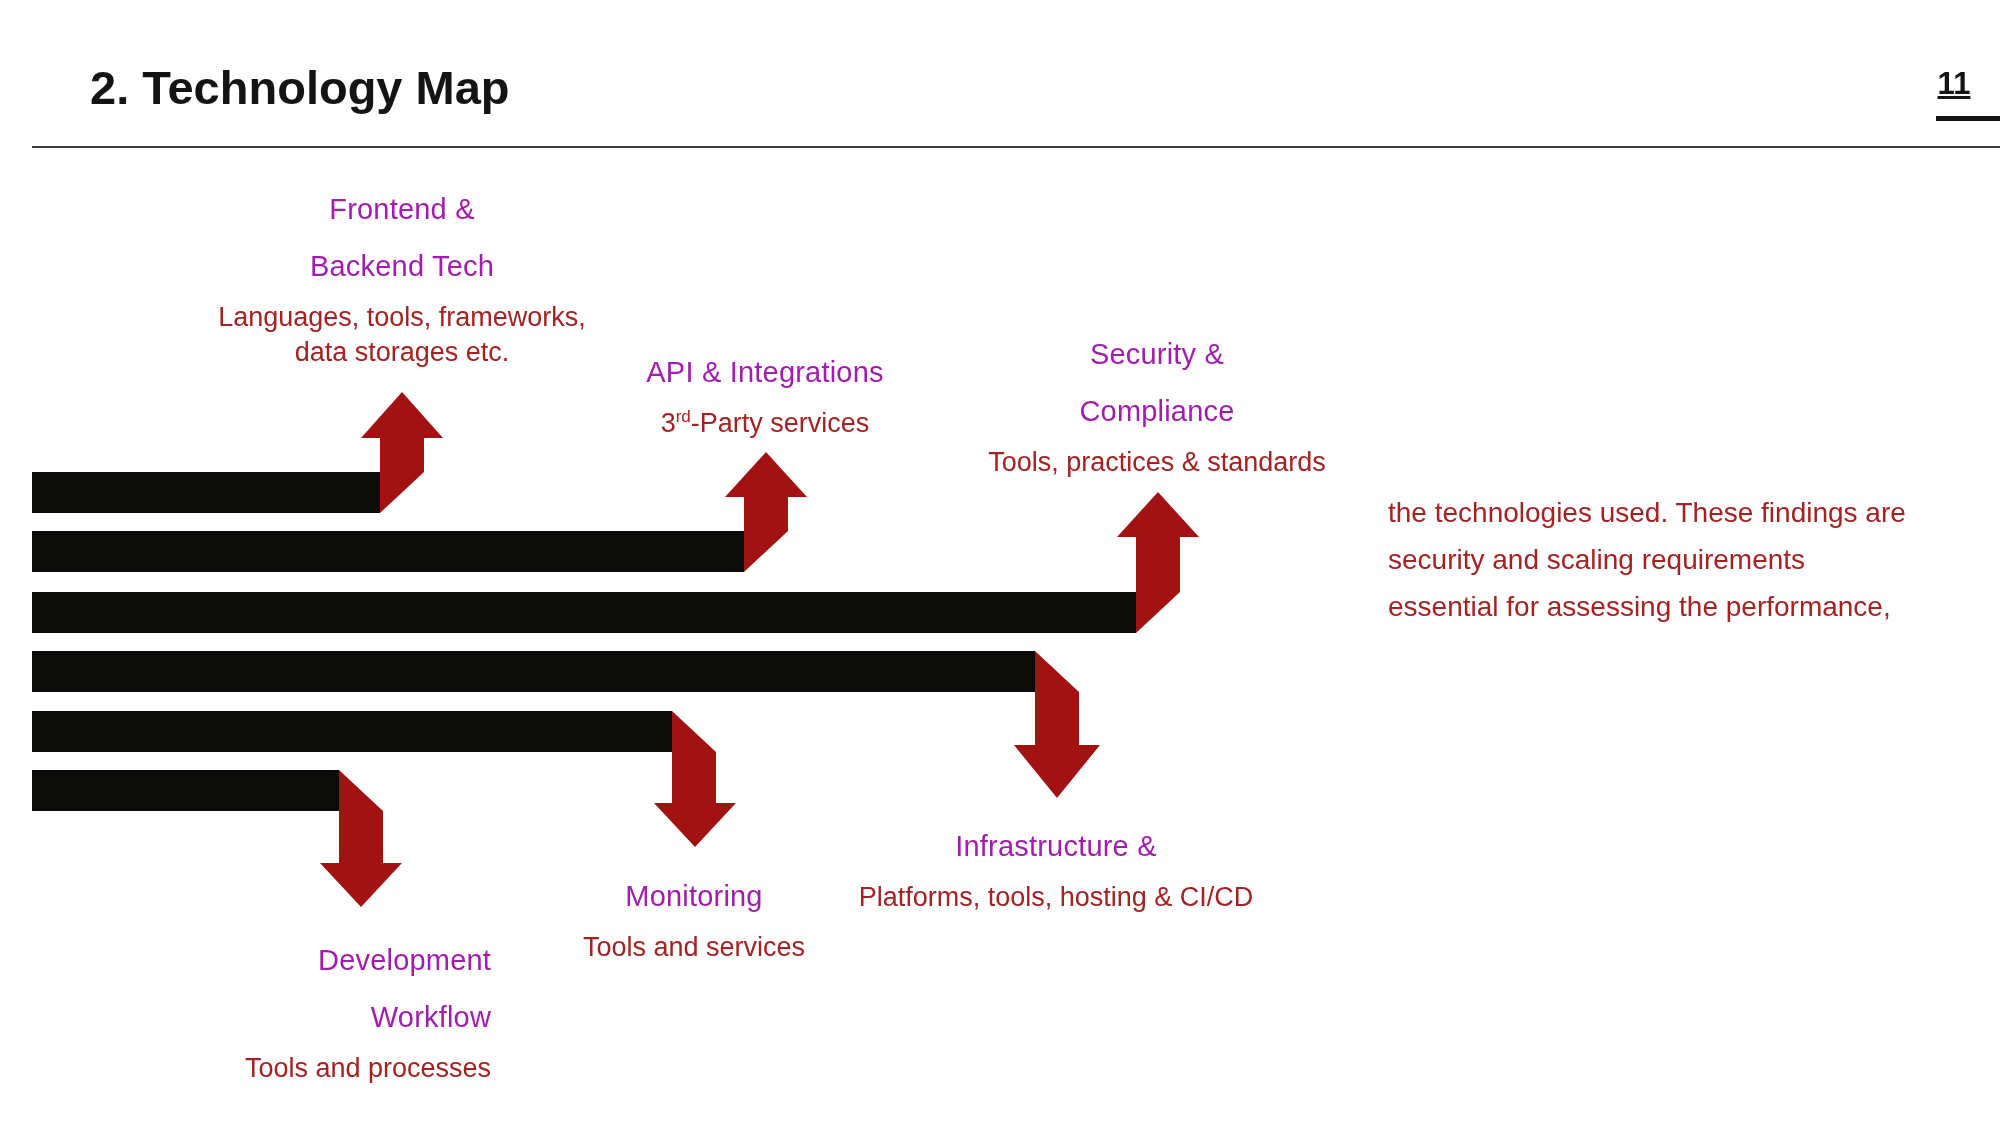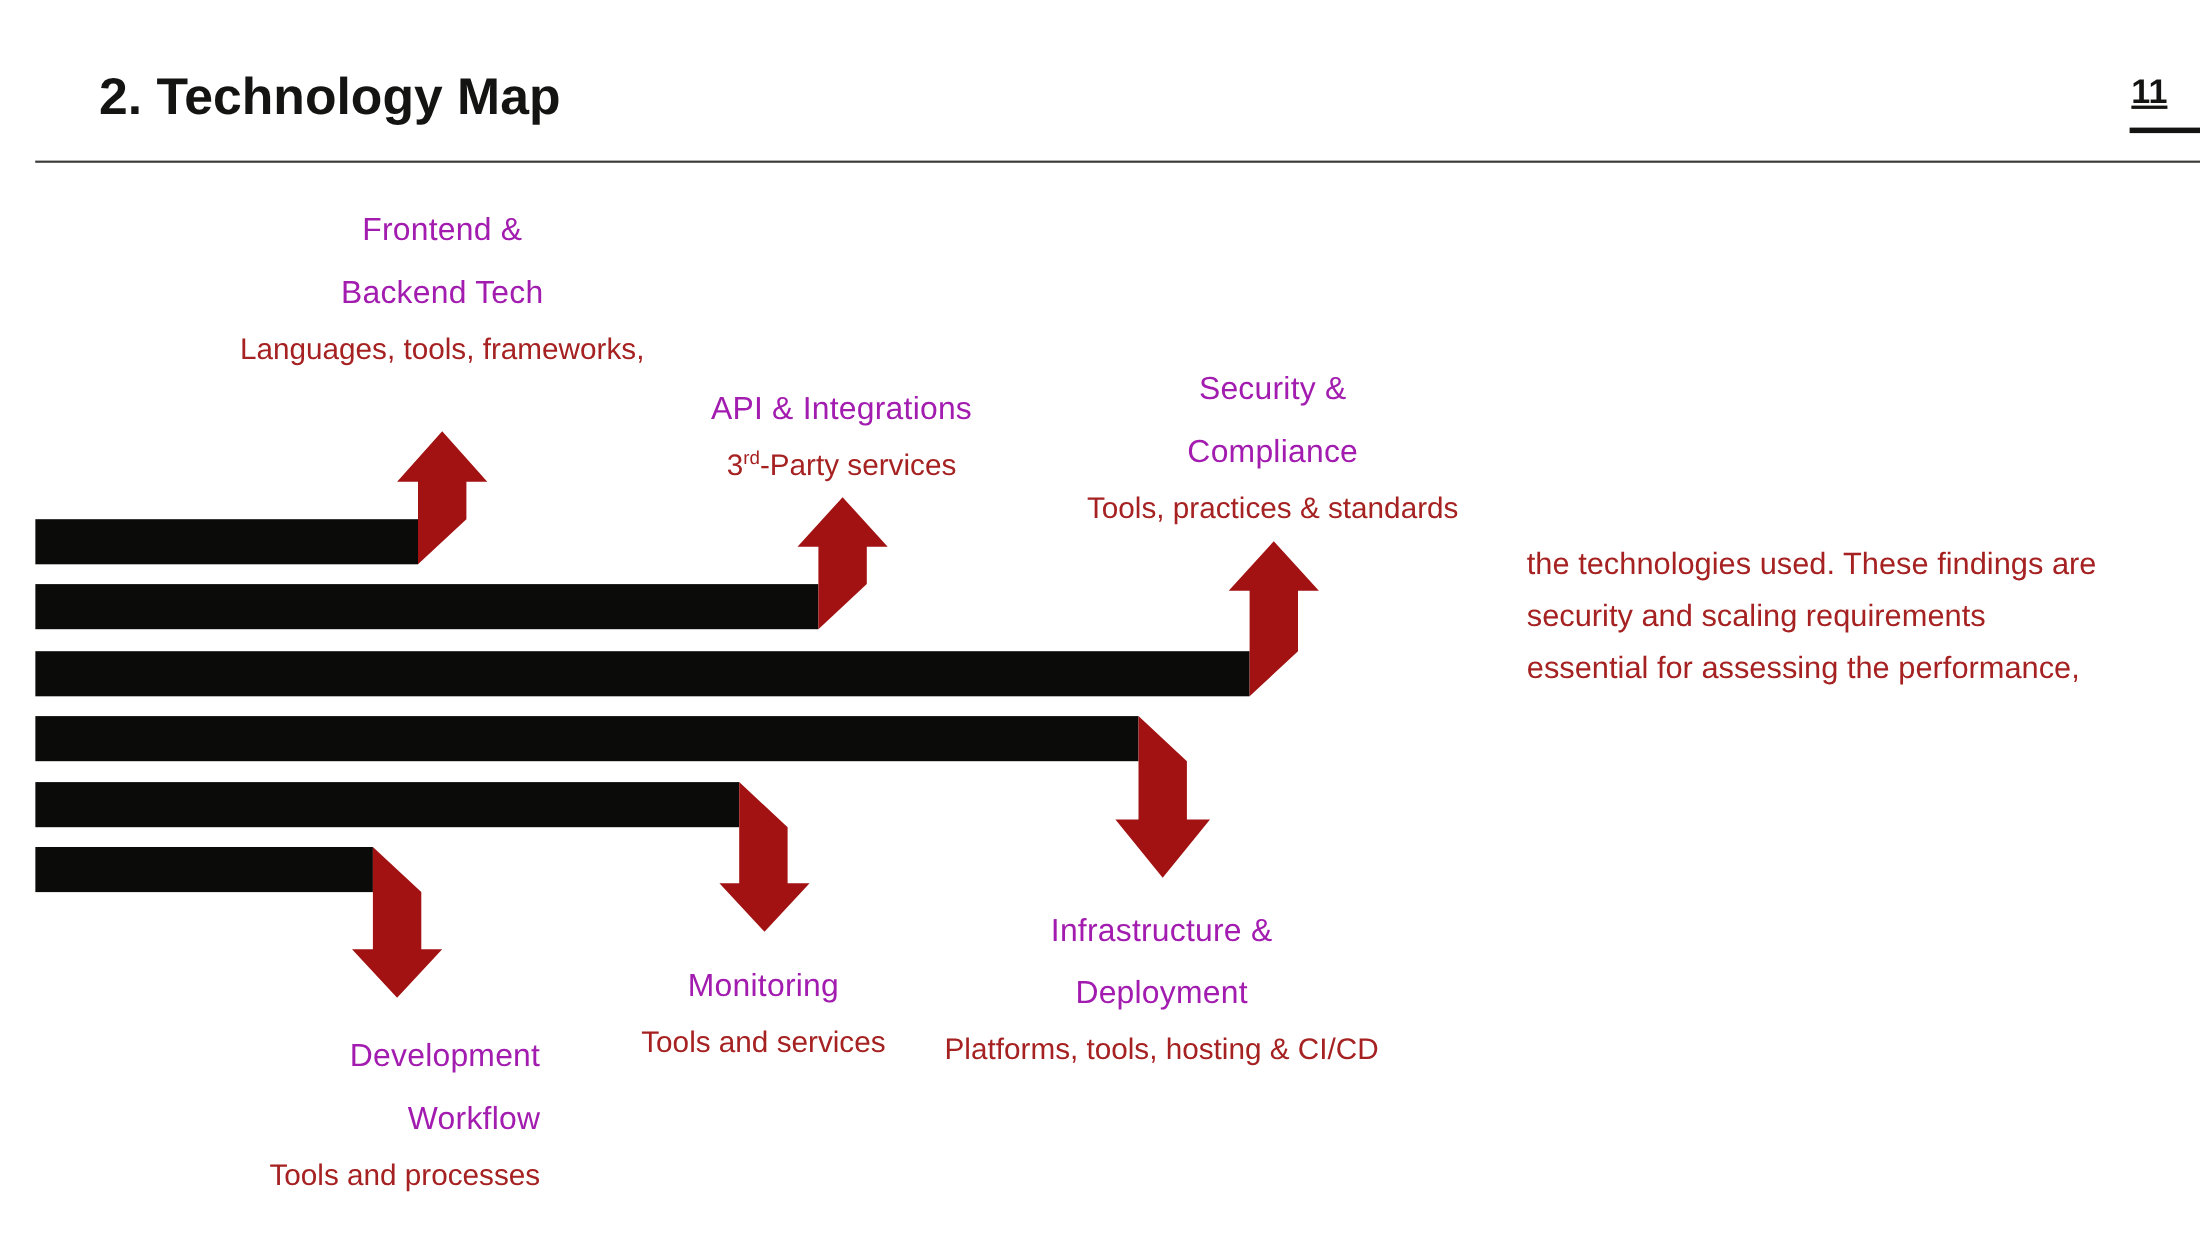--- a/index.html
+++ b/index.html
@@ -72,36 +72,36 @@
 
     <polygon class="arrow" points="1003,651 1047,692 1047,745 1068,745 1025,798 982,745 1003,745"></polygon>
     <polygon class="arrow" points="640,711 684,752 684,803 704,803 663,847 622,803 640,803"></polygon>
     <polygon class="arrow" points="307,770 351,811 351,863 370,863 329,907 288,863 307,863"></polygon>
   </svg>
 
   <div class="cat cat-frontend">
     <div class="cat-title">Frontend &amp;</div>
     <div class="cat-title">Backend Tech</div>
     <div class="cat-sub">Languages, tools, frameworks,</div>
+    <div class="cat-sub" style="margin-top:0;">data storages etc.</div>
   </div>
 
   <div class="cat cat-api">
     <div class="cat-title">API &amp; Integrations</div>
     <div class="cat-sub"><span>3</span><sup>rd</sup><span>-Party services</span></div>
   </div>
 
   <div class="cat cat-security">
     <div class="cat-title">Security &amp;</div>
     <div class="cat-title">Compliance</div>
     <div class="cat-sub">Tools, practices &amp; standards</div>
   </div>
 
   <div class="cat cat-infra">
     <div class="cat-title">Infrastructure &amp;</div>
-    <div class="cat-title">Deployment</div>
     <div class="cat-sub">Platforms, tools, hosting &amp; CI/CD</div>
   </div>
 
   <div class="cat cat-monitoring">
     <div class="cat-title">Monitoring</div>
     <div class="cat-sub">Tools and services</div>
   </div>
 
   <div class="cat cat-dev">
     <div class="cat-title">Development</div>

